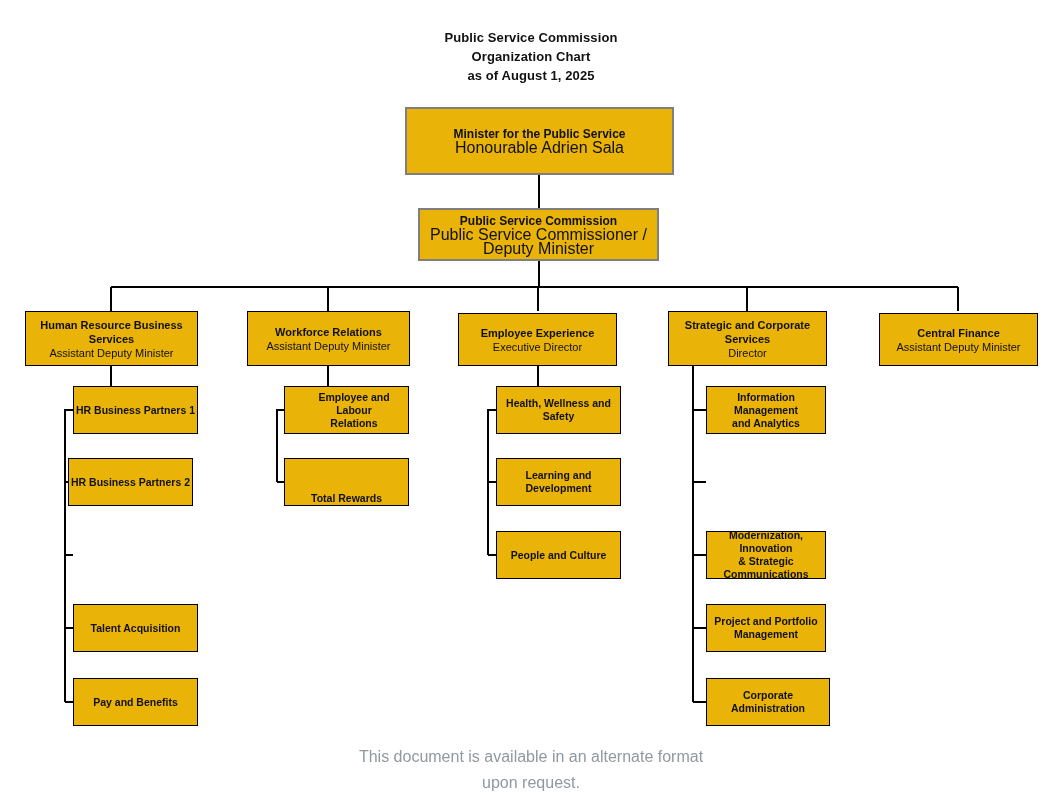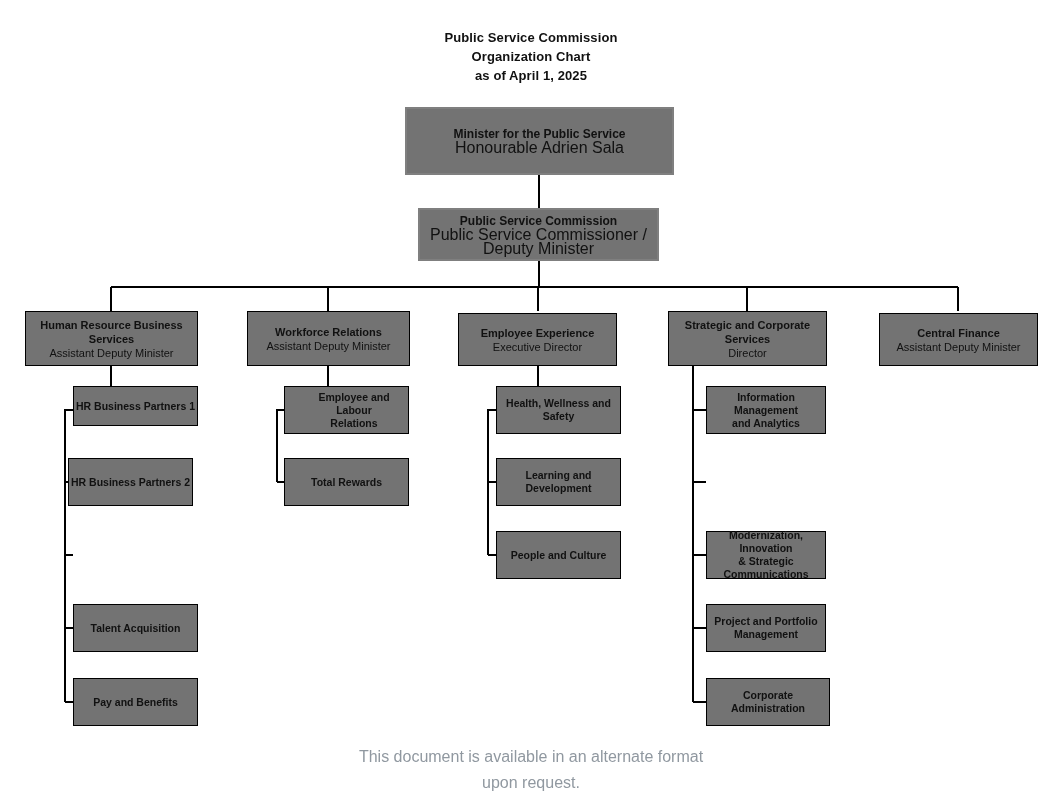--- a/index.html
+++ b/index.html
@@ -36,21 +36,21 @@
     font-size: 13px;
     font-weight: bold;
     line-height: 19px;
     letter-spacing: 0.1px;
   }
   .title-block div { white-space: pre; }
 
   .node {
     position: absolute;
     box-sizing: border-box;
-    background: #737373;
+    background: #eab308;
     display: flex;
     flex-direction: column;
     align-items: center;
     justify-content: center;
     text-align: center;
     z-index: 2;
   }
   .node .l1 {
     font-size: 11px;
     font-weight: bold;
@@ -94,21 +94,21 @@
   .footer div { white-space: pre; }
 </style>
 </head>
 <body>
 
 <div id="page">
 
   <div class="title-block">
     <div>Public Service Commission</div>
     <div>Organization Chart</div>
-    <div>as of April 1, 2025</div>
+    <div>as of August 1, 2025</div>
   </div>
 
   <svg id="connectors" viewBox="0 0 1062 793" width="1062" height="793">
     <g stroke="#000000" stroke-width="1.3" fill="none" shape-rendering="crispEdges">
 
       <path d="M539,174 L539,208"></path>
 
       <path d="M539,261 L539,287"></path>
 
       <path d="M111,287 L958,287"></path>
@@ -172,37 +172,37 @@
   <div class="node div-level" style="left:668px; top:311px; width:159px; height:55px;">
     <div class="l1">Strategic and Corporate Services</div>
     <div class="l2">Director</div>
   </div>
 
   <div class="node div-level" style="left:879px; top:313px; width:159px; height:53px;">
     <div class="l1">Central Finance</div>
     <div class="l2">Assistant Deputy Minister</div>
   </div>
 
-  <div class="node leaf" style="left:73px; top:386px; width:125px; height:40px;">
+  <div class="node leaf" style="left:73px; top:386px; width:125px; height:48px;">
     <div class="l1">HR Business Partners 1</div>
   </div>
   <div class="node leaf" style="left:68px; top:458px; width:125px; height:48px;">
     <div class="l1">HR Business Partners 2</div>
   </div>
   <div class="node leaf" style="left:73px; top:604px; width:125px; height:48px;">
     <div class="l1">Talent Acquisition</div>
   </div>
   <div class="node leaf" style="left:73px; top:678px; width:125px; height:48px;">
     <div class="l1">Pay and Benefits</div>
   </div>
 
   <div class="node leaf" style="left:284px; top:386px; width:125px; height:48px;padding-left:15px;">
     <div class="l1">Employee and Labour<br>Relations</div>
   </div>
-  <div class="node leaf" style="left:284px; top:458px; width:125px; height:48px;">
+  <div class="node leaf" style="left:284px; top:458px; width:125px; height:48px;justify-content:flex-end;">
     <div class="l1">Total Rewards</div>
   </div>
 
   <div class="node leaf" style="left:496px; top:386px; width:125px; height:48px;">
     <div class="l1">Health, Wellness and<br>Safety</div>
   </div>
   <div class="node leaf" style="left:496px; top:458px; width:125px; height:48px;">
     <div class="l1">Learning and<br>Development</div>
   </div>
   <div class="node leaf" style="left:496px; top:531px; width:125px; height:48px;">

